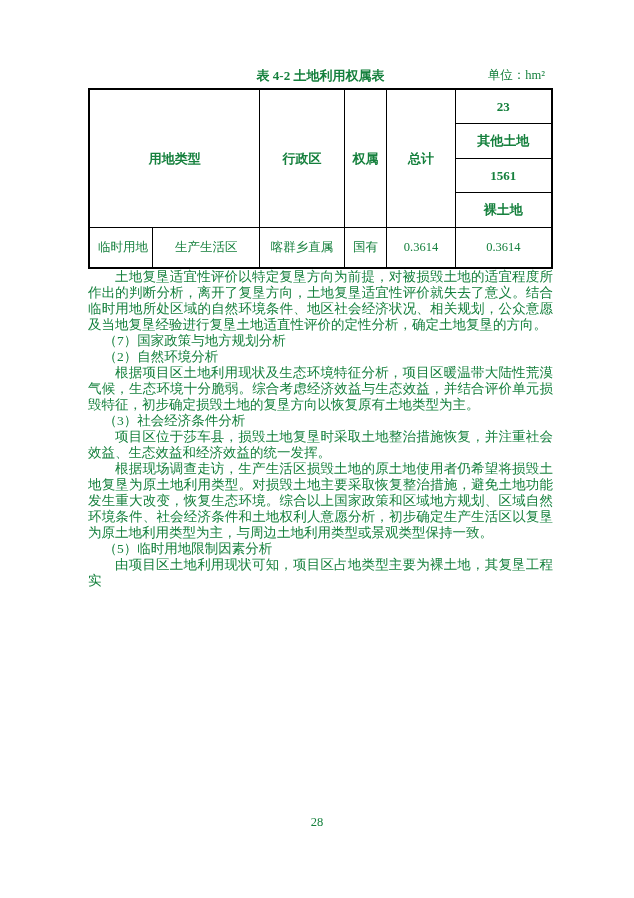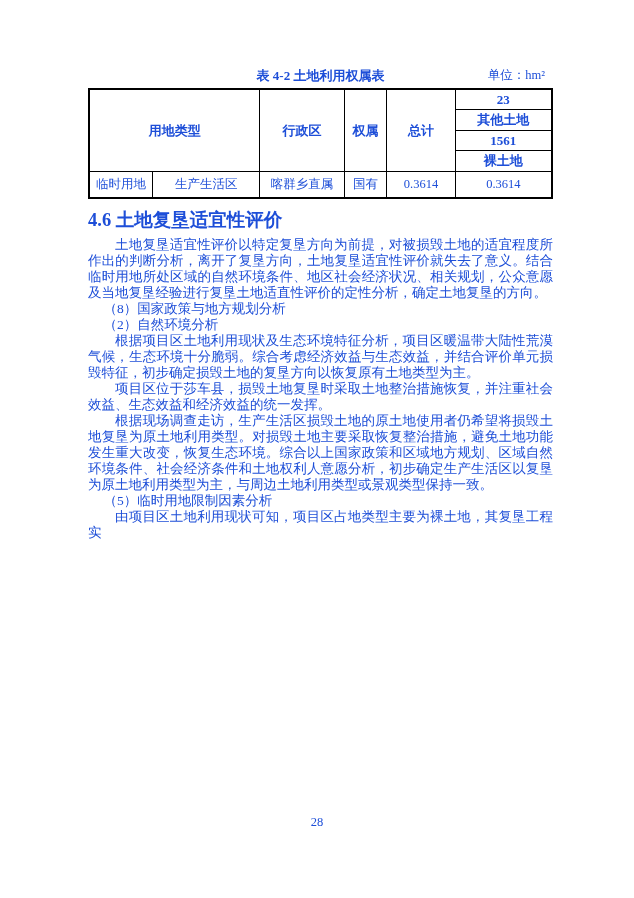--- a/index.html
+++ b/index.html
@@ -3,21 +3,21 @@
 <meta charset="utf-8">
 <style>
   html, body { margin: 0; padding: 0; background: #e8e8e8; }
   .page {
     position: relative;
     width: 634px;
     height: 898px;
     margin: 0 auto;
     background: #ffffff;
     font-family: "Liberation Serif", "DejaVu Serif", serif;
-    color: #1d4ed8;
+    color: #15803d;
     overflow: hidden;
   }
   .content { padding: 67px 81px 0 88px; }
 
   
   .caption-row {
     position: relative;
     height: 19px;
     line-height: 17px;
     margin-bottom: 2px;
@@ -39,21 +39,21 @@
   table.own {
     width: 100%;
     border-collapse: collapse;
     table-layout: fixed;
     border: 2px solid #000;
   }
   table.own td {
     border: 1px solid #000;
     text-align: center;
     vertical-align: middle;
-    padding: 1px;
+    padding: 8px;
     overflow: hidden;
     white-space: nowrap;
   }
   .hdr { font-weight: bold; font-size: 13px; }
   tr.sub td { height: 17px; }
   tr.data td { height: 23px; font-size: 12.5px; font-weight: normal; }
 
   
   h2.sec-heading {
     margin: 9px 0 5px 0;
@@ -121,26 +121,26 @@
           <td>临时用地</td>
           <td>生产生活区</td>
           <td>喀群乡直属</td>
           <td>国有</td>
           <td>0.3614</td>
           <td>0.3614</td>
         </tr>
       </tbody>
     </table>
 
-    <h2 class="sec-heading">4.6 土地复垦适宜性评价</h2>
 
     <p class="body para">土地复垦适宜性评价以特定复垦方向为前提，对被损毁土地的适宜程度所作出的判断分析，离开了复垦方向，土地复垦适宜性评价就失去了意义。结合临时用地所处区域的自然环境条件、地区社会经济状况、相关规划，公众意愿及当地复垦经验进行复垦土地适直性评价的定性分析，确定土地复垦的方向。</p>
-    <p class="body item">（8）国家政策与地方规划分析</p>
+    <p class="body item">（7）国家政策与地方规划分析</p>
     <p class="body item">（2）自然环境分析</p>
     <p class="body para">根据项目区土地利用现状及生态环境特征分析，项目区暖温带大陆性荒漠气候，生态环境十分脆弱。综合考虑经济效益与生态效益，并结合评价单元损毁特征，初步确定损毁土地的复垦方向以恢复原有土地类型为主。</p>
+    <p class="body item">（3）社会经济条件分析</p>
     <p class="body para">项目区位于莎车县，损毁土地复垦时采取土地整治措施恢复，并注重社会效益、生态效益和经济效益的统一发挥。</p>
     <p class="body para">根据现场调查走访，生产生活区损毁土地的原土地使用者仍希望将损毁土地复垦为原土地利用类型。对损毁土地主要采取恢复整治措施，避免土地功能发生重大改变，恢复生态环境。综合以上国家政策和区域地方规划、区域自然环境条件、社会经济条件和土地权利人意愿分析，初步确定生产生活区以复垦为原土地利用类型为主，与周边土地利用类型或景观类型保持一致。</p>
     <p class="body item">（5）临时用地限制因素分析</p>
     <p class="body para">由项目区土地利用现状可知，项目区占地类型主要为裸土地，其复垦工程实</p>
 
   </div>
 
   <div class="page-number">28</div>
 </div>
 

